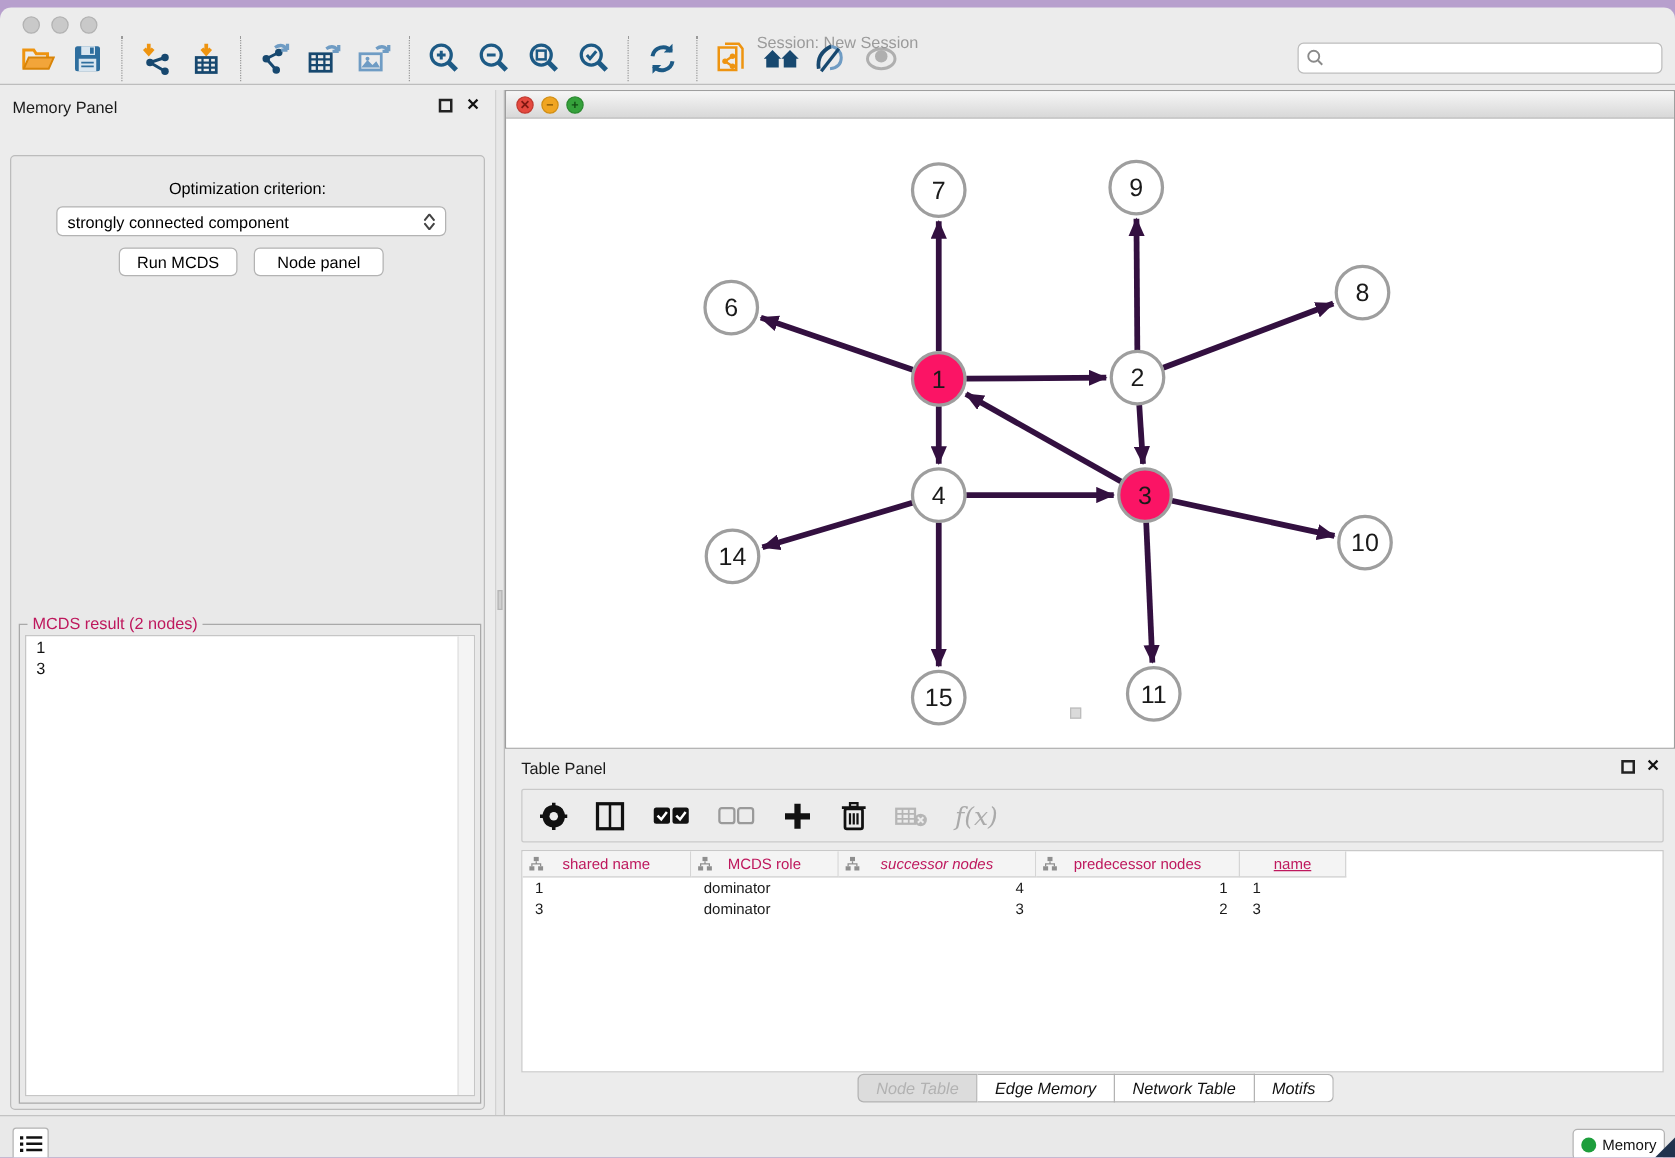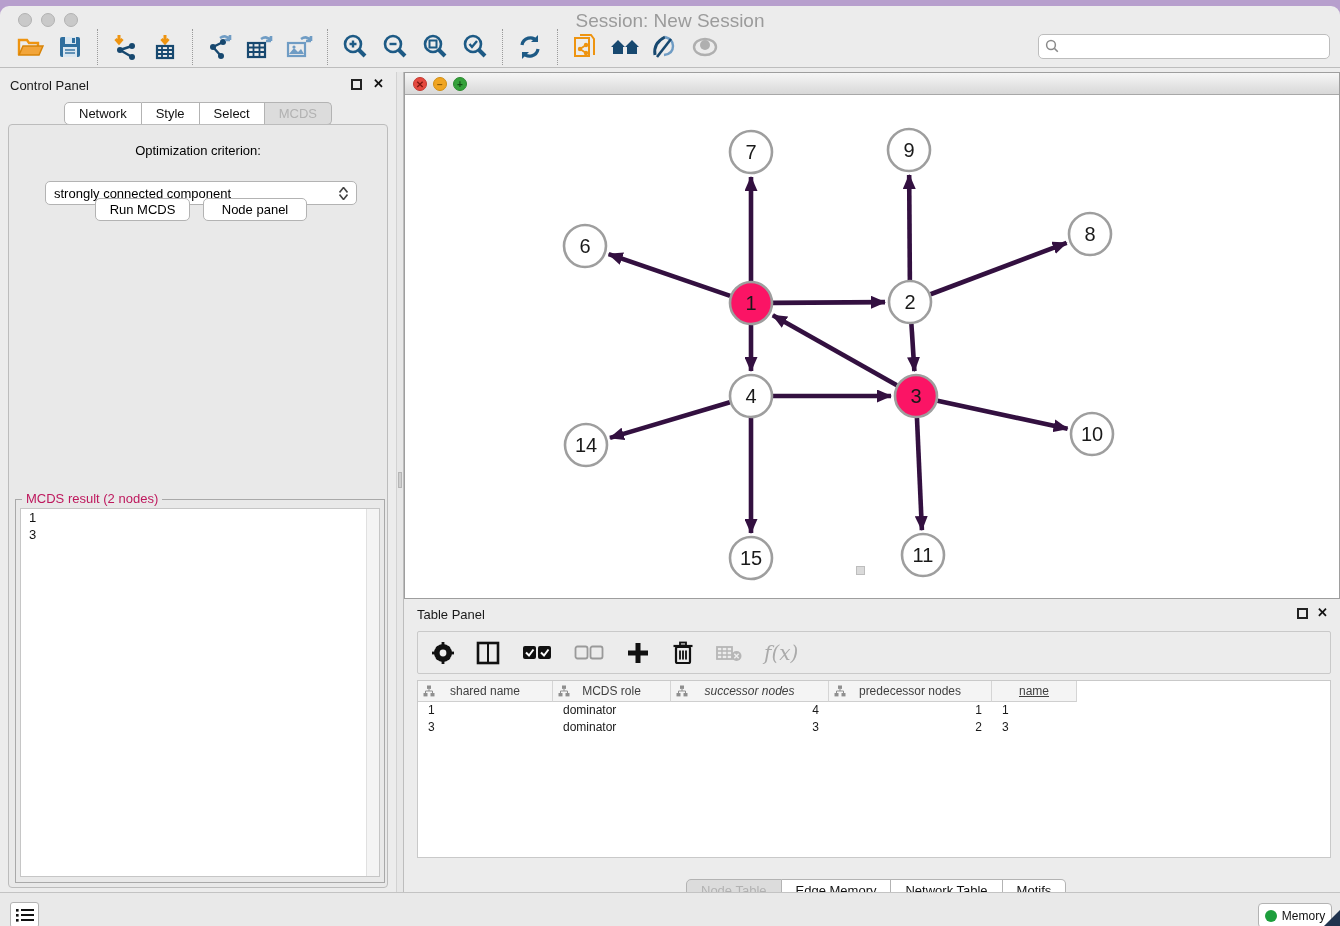--- a/index.html
+++ b/index.html
@@ -3,42 +3,42 @@
 <meta charset="utf-8">
 <style>
   html,body{margin:0;padding:0;background:#9c86b4;}
   *{box-sizing:border-box;font-family:"Liberation Sans",sans-serif;}
   #app{position:relative;width:1340px;height:926px;overflow:hidden;background:#b79fcd;}
   .window{position:absolute;left:0;top:6px;width:1340px;height:920px;background:#ececec;border-radius:9px 9px 0 0;}
 
   
   .titlebar{position:absolute;left:0;top:0;width:100%;height:22px;}
   .tl{position:absolute;top:7px;width:14px;height:14px;border-radius:50%;background:#c9c9c9;border:1px solid #b2b2b2;}
-  .win-title{position:absolute;left:0;right:0;top:4px;text-align:center;font-size:19px;color:#9b9b9b;}
+  .win-title{position:absolute;left:0;right:0;top:20px;text-align:center;font-size:13px;color:#9b9b9b;}
 
   
   .toolbar{position:absolute;left:0;top:20px;width:100%;height:42px;display:flex;align-items:center;padding:0 10px;border-bottom:1px solid #bdbdbd;}
   .tb-icon{width:34px;height:34px;display:flex;align-items:center;justify-content:center;margin:0 3px;}
   .tb-sep{width:1px;height:36px;margin:0 7px;border-left:1px dotted #9a9a9a;}
   .search-box{margin-left:auto;width:292px;height:25px;background:#fff;border:1px solid #bdbdbd;border-radius:5px;display:flex;align-items:center;padding:0 6px;}
   .search-box input{border:none;outline:none;flex:1;font-size:13px;background:transparent;}
 
   
   .ctrl{position:absolute;left:0;top:66px;width:396px;height:820px;background:#ececec;}
   .panel-title{position:absolute;left:10px;top:6px;font-size:13px;color:#1a1a1a;}
   .float-btn{position:absolute;top:7px;width:11px;height:11px;border:2px solid #222;}
   .close-btn{position:absolute;top:4px;font-size:13px;font-weight:900;color:#111;cursor:default;}
   .tabrow{position:absolute;top:30px;left:50%;transform:translateX(-50%);display:flex;}
   .tab{height:23px;line-height:21px;padding:0 14px;font-size:13px;background:#fff;border:1px solid #b3b3b3;border-left:none;color:#111;white-space:nowrap;}
   .tab:first-child{border-left:1px solid #b3b3b3;border-radius:5px 0 0 5px;}
   .tab:last-child{border-radius:0 5px 5px 0;}
   .tab.sel{background:#dcdcdc;color:#b2b2b2;}
   .ctrl-body{position:absolute;left:8px;top:52px;width:380px;height:764px;background:#e9e9e9;border:1px solid #bcbcbc;border-radius:4px;}
   .opt-label{position:absolute;top:18px;left:0;right:0;text-align:center;font-size:13px;color:#000000;}
-  .dropdown{position:absolute;left:36px;top:40px;width:312px;height:24px;background:#fff;border:1px solid #b3b3b3;border-radius:5px;display:flex;align-items:center;padding:0 8px;font-size:13px;margin-top:16px;}
+  .dropdown{position:absolute;left:36px;top:40px;width:312px;height:24px;background:#fff;border:1px solid #b3b3b3;border-radius:5px;display:flex;align-items:center;padding:0 8px;font-size:13px;}
   .dd-arrows{margin-left:auto;display:flex;flex-direction:column;gap:1px;}
   .btn{position:absolute;top:73px;height:23px;background:#fff;border:1px solid #b3b3b3;border-radius:5px;font-size:13px;text-align:center;line-height:21px;}
   .fieldset{position:absolute;left:6px;top:374px;width:370px;height:384px;border:1px solid #a9a9a9;}
   .legend{position:absolute;left:6px;top:-9px;background:#e9e9e9;padding:0 4px;font-size:13px;color:#be185d;}
   .result-area{position:absolute;left:4px;right:4px;top:8px;bottom:5px;background:#fff;border:1px solid #c6c6c6;font-size:13px;color:#111;}
   .result-area .line{padding:1px 0 0 8px;line-height:16px;}
   .scrolltrack{position:absolute;right:0;top:0;bottom:0;width:13px;background:#f4f4f4;border-left:1px solid #e0e0e0;}
 
   
   .vdiv{position:absolute;left:396px;top:66px;width:8px;height:820px;background:#e7e7e7;border-left:1px solid #d2d2d2;border-right:1px solid #bdbdbd;}
@@ -52,25 +52,25 @@
   .canvas{position:absolute;left:0;top:22px;width:934px;height:503px;background:#fff;}
   .canvas-grip{position:absolute;left:451px;top:493px;width:9px;height:9px;background:#dadada;border:1px solid #bdbdbd;}
 
   
   .tablepanel{position:absolute;left:404px;top:595px;width:936px;height:291px;background:#ececec;}
   .tp-toolbar{position:absolute;left:13px;top:30px;width:914px;height:43px;background:#ececec;border:1px solid #c9c9c9;border-radius:2px;display:flex;align-items:center;padding-left:14px;gap:22px;}
   .tp-icon{display:flex;align-items:center;justify-content:center;height:30px;text-align:center;}
   .fx{font-family:"DejaVu Serif",serif;font-style:italic;font-size:20px;color:#aaa;}
   .dtable{position:absolute;left:13px;top:79px;width:914px;height:178px;background:#fff;border:1px solid #c9c9c9;overflow:hidden;}
   .thead{position:absolute;left:0;top:0;height:21px;display:flex;}
-  .th{position:relative;height:21px;background:#f4f4f4;border-right:1px solid #d5d5d5;border-bottom:1px solid #cfcfcf;font-size:12px;color:#404040;text-align:center;line-height:20px;}
+  .th{position:relative;height:21px;background:#f4f4f4;border-right:1px solid #d5d5d5;border-bottom:1px solid #cfcfcf;font-size:12px;color:#be185d;text-align:center;line-height:20px;}
   .th .hicon{position:absolute;left:5px;top:4px;}
   .trow{position:absolute;left:0;height:17px;display:flex;font-size:12px;color:#1a1a1a;}
   .td{height:17px;line-height:17px;padding:0 10px;white-space:nowrap;overflow:hidden;}
-  .bottom-tabs{position:absolute;left:282px;top:278px;display:flex;}
+  .bottom-tabs{position:absolute;left:282px;top:258px;display:flex;font-style:italic;}
 
   
   .statusbar{position:absolute;left:0;top:886px;width:100%;height:40px;background:#e9e9e9;border-top:1px solid #c3c3c3;}
   .list-btn{position:absolute;left:10px;top:9px;width:29px;height:26px;background:#fff;border:1px solid #b3b3b3;border-radius:3px;display:flex;align-items:center;justify-content:center;}
   .mem-btn{position:absolute;right:8px;top:10px;width:74px;height:25px;background:#fff;border:1px solid #b3b3b3;border-radius:4px;display:flex;align-items:center;justify-content:center;gap:5px;font-size:12px;color:#111;}
   .mem-dot{width:12px;height:12px;border-radius:50%;background:#1d9e3c;}
   .corner{position:absolute;right:0;bottom:0;width:0;height:0;border-left:16px solid transparent;border-bottom:16px solid #20334e;}
 </style>
 </head>
 <body>
@@ -215,29 +215,23 @@
       <div class="search-box">
         <svg width="15" height="15" viewBox="0 0 15 15">
             <circle cx="6" cy="6" r="4.4" fill="none" stroke="#8a8a8a" stroke-width="1.5"></circle>
             <path d="M9.4 9.4 l3.4 3.4" stroke="#8a8a8a" stroke-width="1.5"></path>
           </svg>
         <input type="text" placeholder="" style="">
       </div>
     </div>
 
     <div class="ctrl">
-      <div class="panel-title">Control Panel</div>
+      <div class="panel-title">Memory Panel</div>
       <div class="float-btn" style="right:34px"></div>
       <div class="close-btn" style="right:12px">✕</div>
-      <div class="tabrow" id="ctrl-tabs">
-          <div class="tab">Network</div>
-          <div class="tab">Style</div>
-          <div class="tab">Select</div>
-          <div class="tab sel">MCDS</div>
-        </div>
       <div class="ctrl-body">
         <div class="opt-label">Optimization criterion:</div>
         <div class="dropdown">
           <span>strongly connected component</span>
           <span class="dd-arrows">
             <svg width="9" height="6" viewBox="0 0 9 6">
                 <path d="M0.5 5.5 L4.5 0.5 L8.5 5.5" fill="none" stroke="#444" stroke-width="1.6"></path>
               </svg>
             <svg width="9" height="6" viewBox="0 0 9 6">
                 <path d="M0.5 0.5 L4.5 5.5 L8.5 0.5" fill="none" stroke="#444" stroke-width="1.6"></path>

